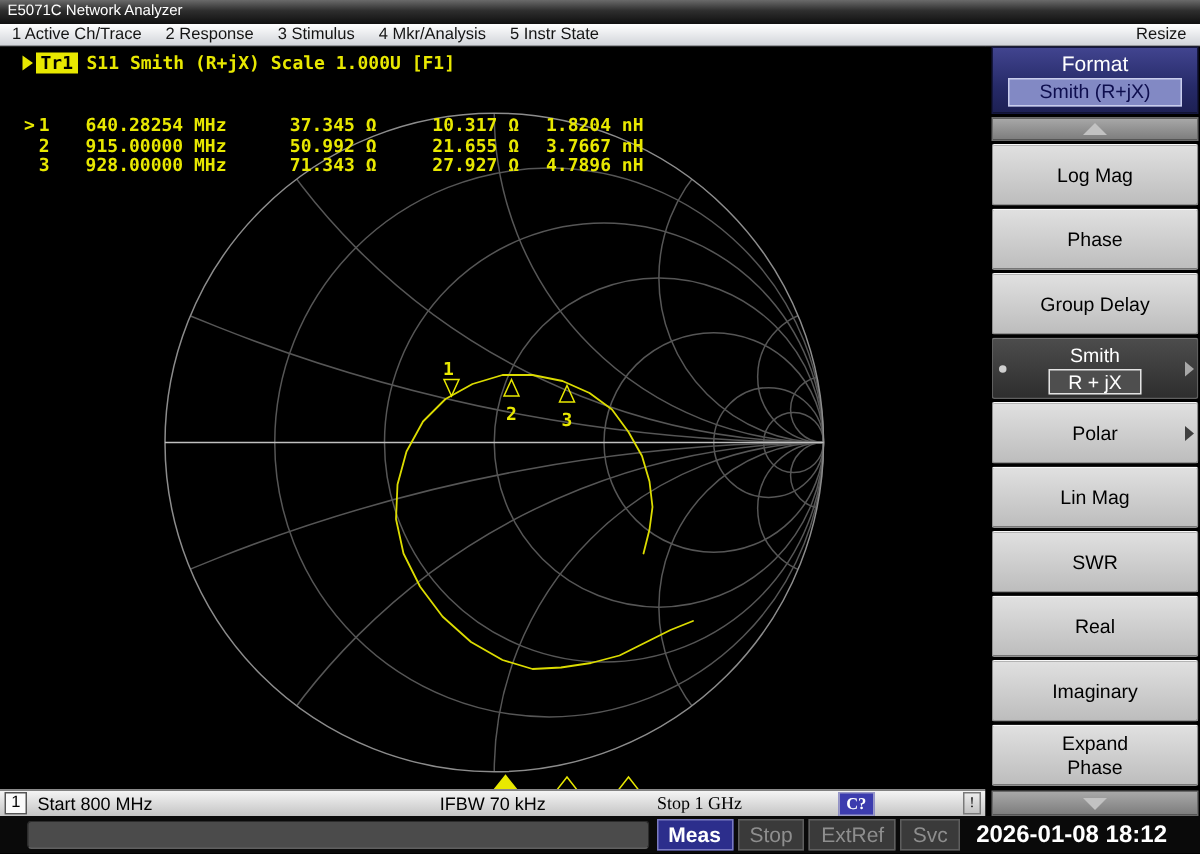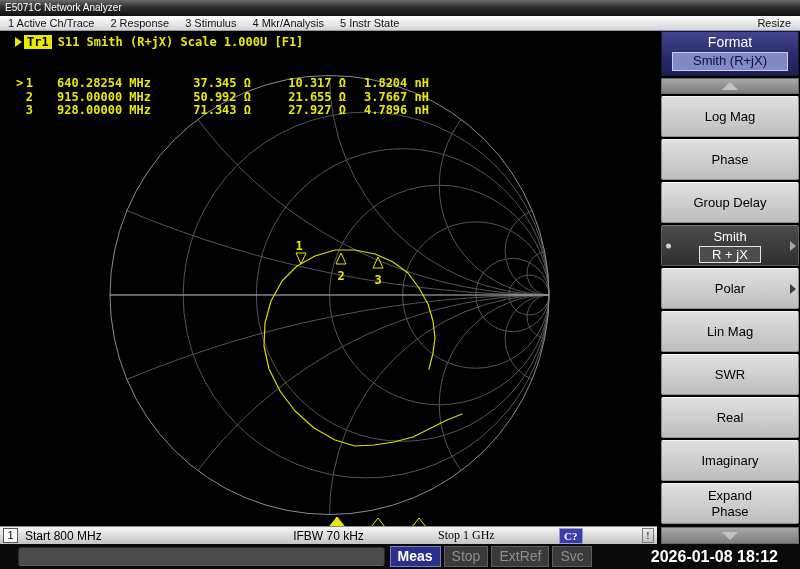--- a/index.html
+++ b/index.html
@@ -85,21 +85,21 @@
   .scrolldown-wrap .scrollbtn{height:17px;margin-top:1px;}
 
   
   .bottombar{height:25px;background:#0a0a0a;display:flex;align-items:center;padding:0 18px;}
   .msg-panel{flex:1;height:17px;background:#4b4b4b;border:1px solid #2c2c2c;
              border-bottom-color:#606060;border-radius:3px;margin-right:5px;}
   .badge{height:19px;line-height:19px;padding:0 7px;font-size:14px;margin-right:3px;
          box-sizing:content-box;white-space:nowrap;}
   .badge.meas{background:#2c2e8c;color:#fff;border:1px solid #7a7ac0;font-weight:700;}
   .badge.dim{background:#3a3a3a;color:#8e8e8e;border:1px solid #5e5e5e;}
-  .datetime{color:#fff;font-size:16px;font-weight:700;padding:0 4px 0 8px;white-space:nowrap;margin-left:48px;}
+  .datetime{color:#fff;font-size:16px;font-weight:700;padding:0 4px 0 8px;white-space:nowrap;}
 </style>
 </head>
 <body>
 
 <div class="screen">
 
   <div class="titlebar">
     <span>E5071C Network Analyzer</span>
   </div>
 

